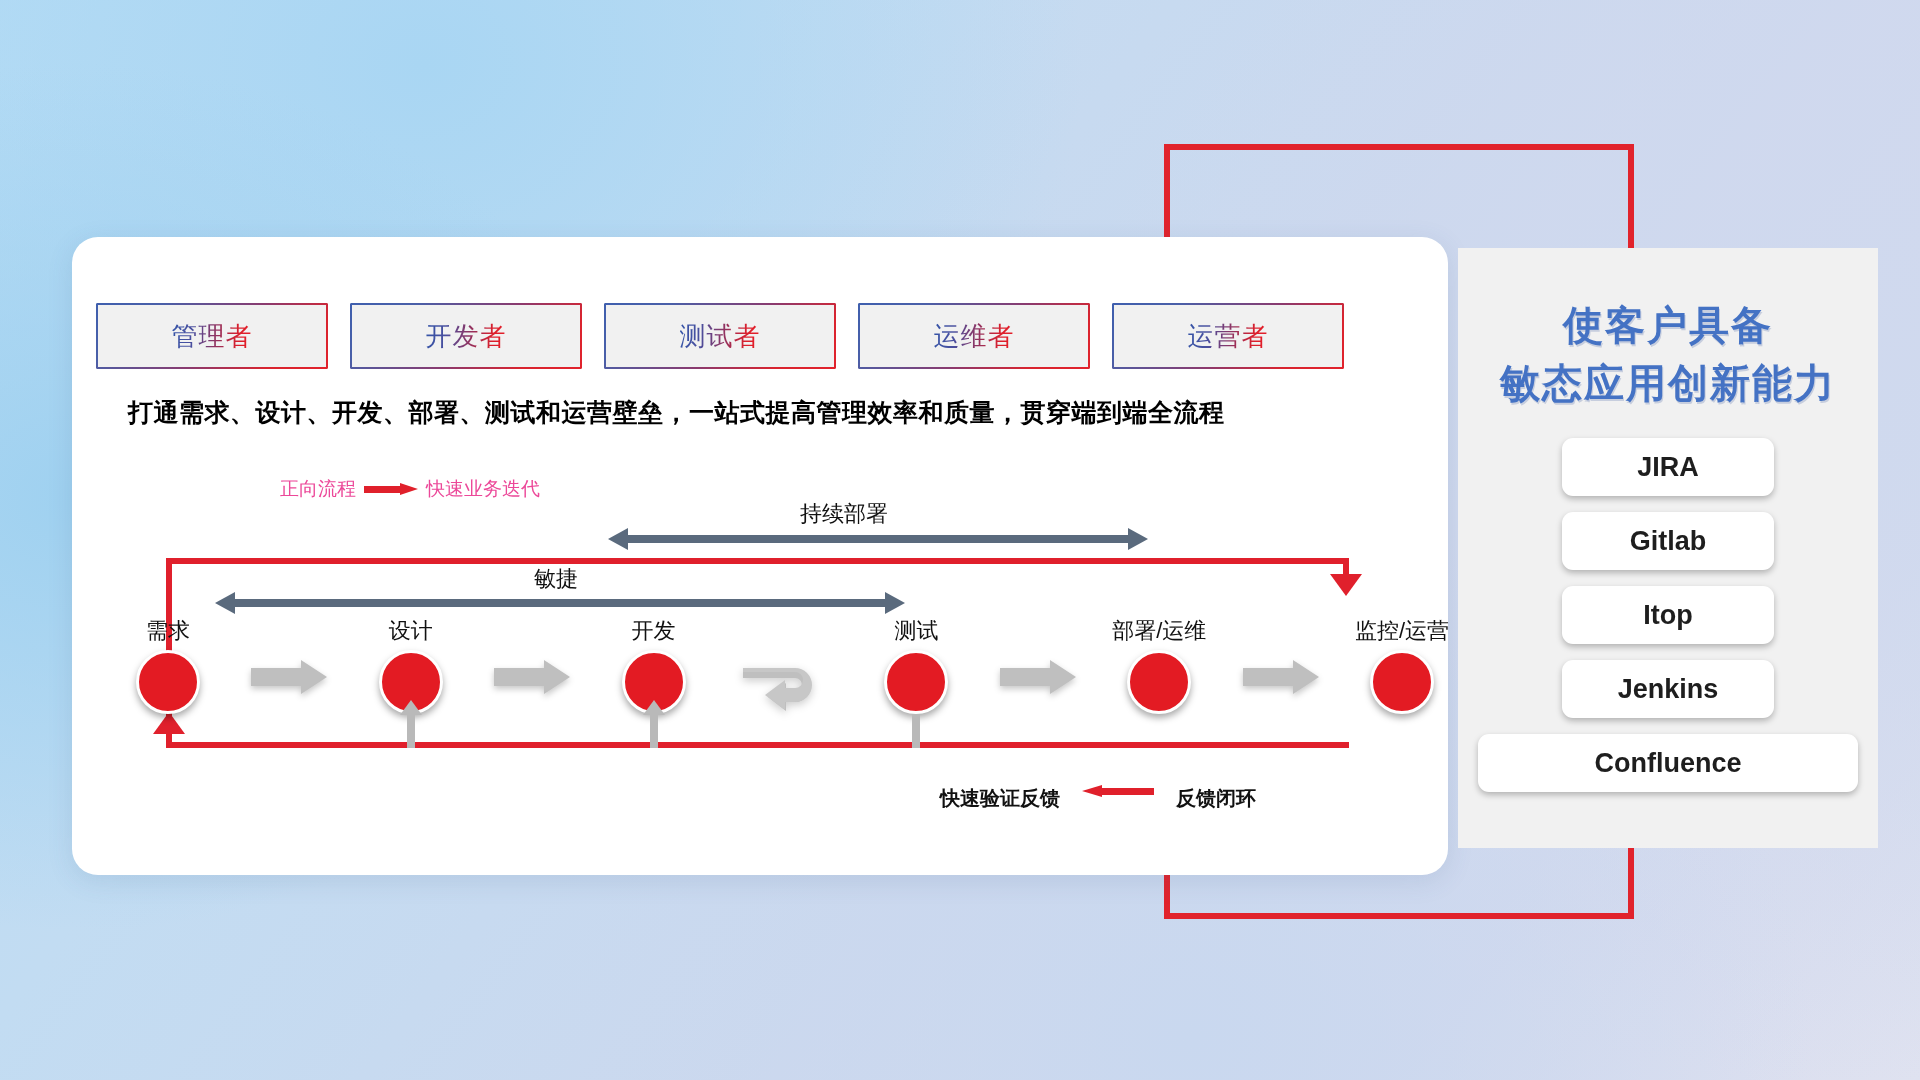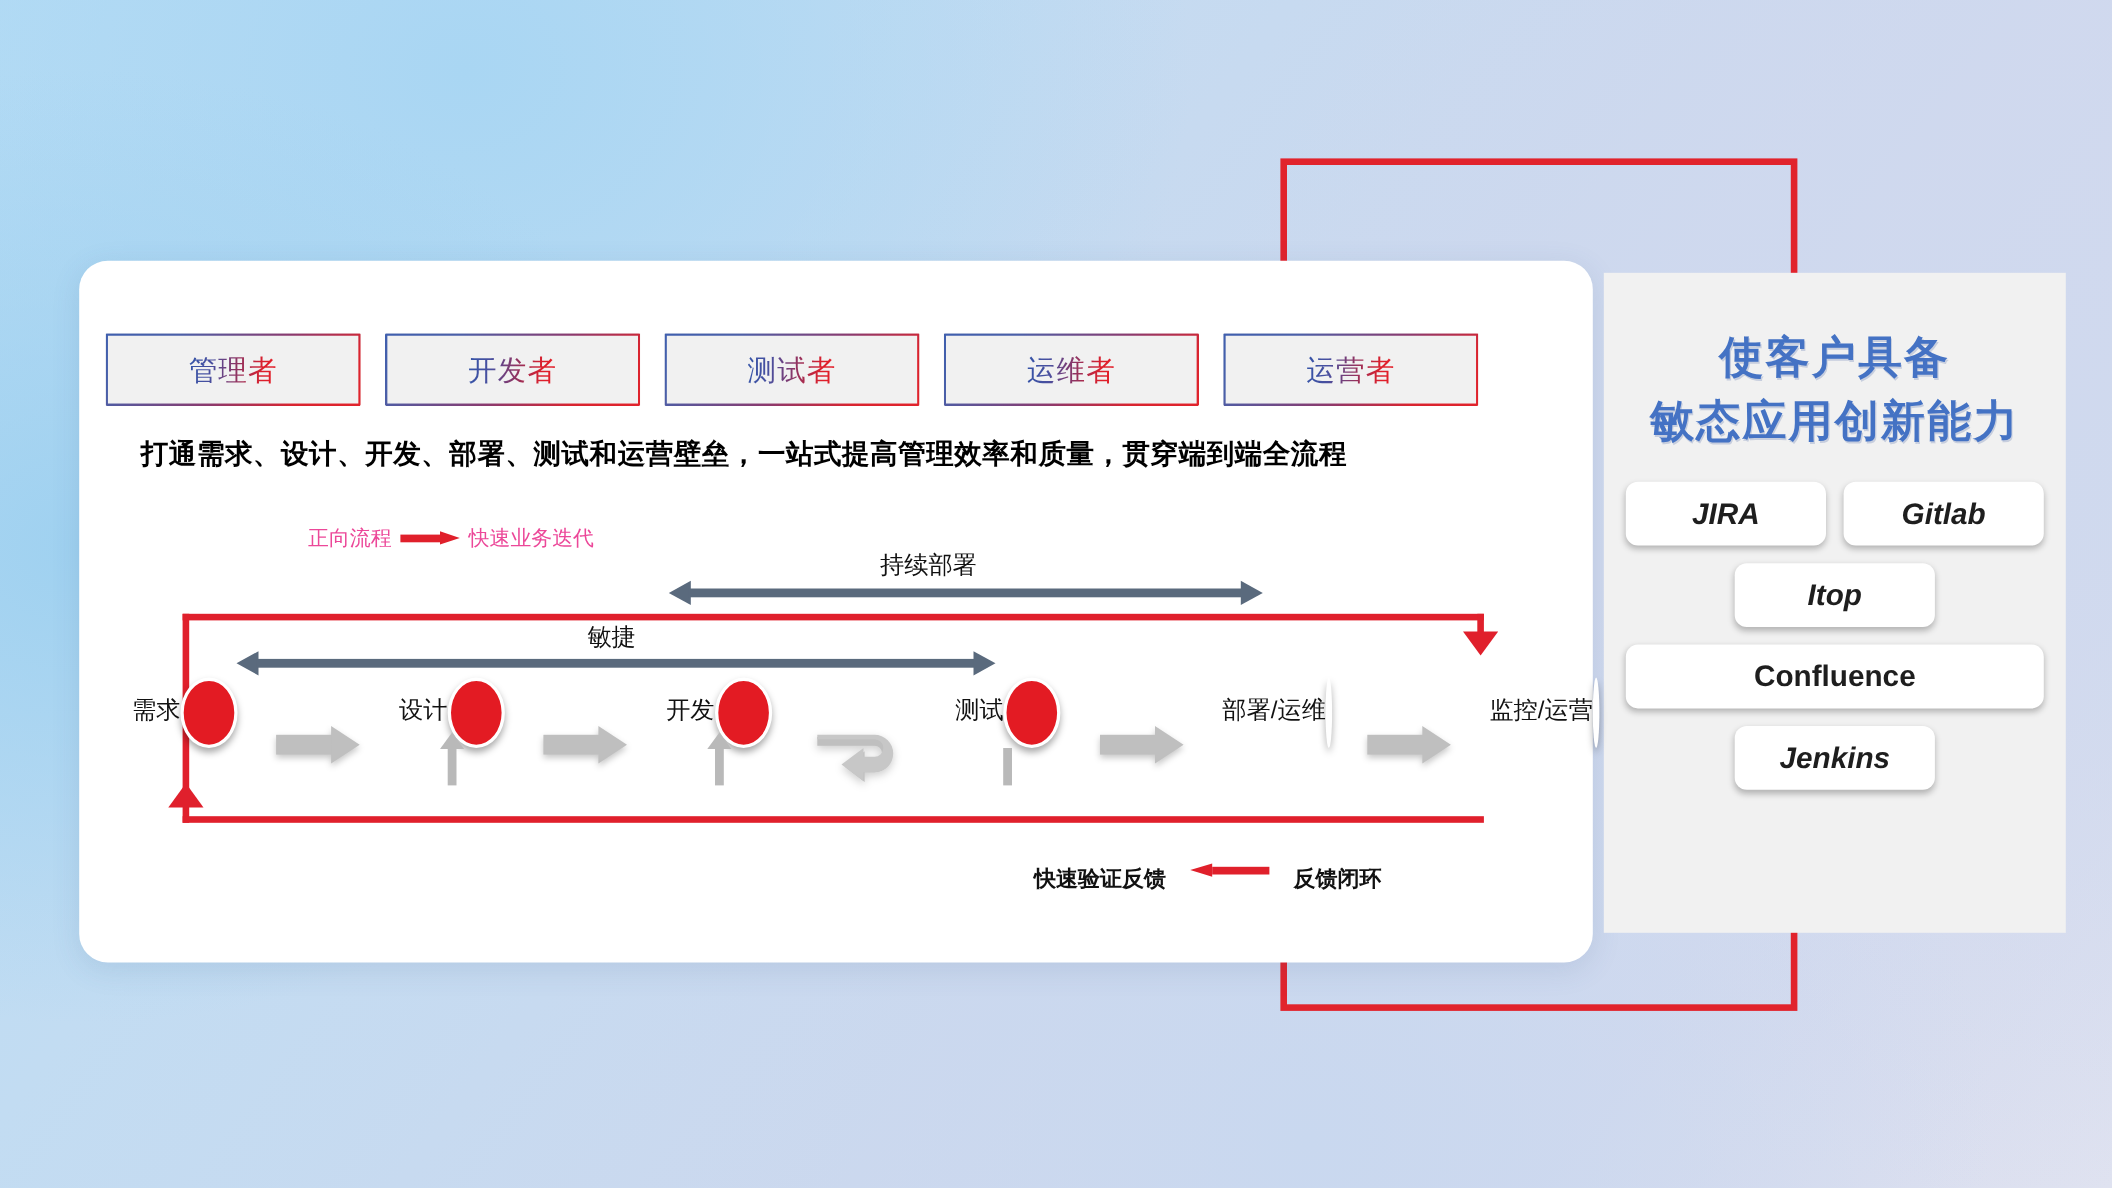--- a/index.html
+++ b/index.html
@@ -106,21 +106,21 @@
     border-left:16px solid transparent; border-right:16px solid transparent; border-top:22px solid #e0202c;
   }
   .loop-arrow-up {
     position:absolute; left:153px; top:712px; z-index:6;
     border-left:16px solid transparent; border-right:16px solid transparent; border-bottom:22px solid #e0202c;
   }
 
   
   .pipeline { position:absolute; left:120px; top:616px; width:1330px; height:140px; z-index:7;
               display:flex; align-items:flex-start; }
-  .node { position:relative; width:96px; display:flex; flex-direction:row; align-items:center; flex:0 0 auto; }
+  .node { position:relative; width:96px; display:flex; flex-direction:column; align-items:center; flex:0 0 auto; }
   .node-label { font-size:22px; color:#111; white-space:nowrap; margin-bottom:4px; }
   .node-dot {
     width:64px; height:64px; border-radius:50%; background:#e31b23;
     border:3px solid #ffffff; box-shadow:0 4px 7px rgba(0,0,0,.34);
   }
   .node-stem { position:absolute; left:50%; transform:translateX(-50%); bottom:-34px; width:8px; height:34px; background:#b9b9b9; }
   .node-stem.up::after {
     content:""; position:absolute; left:50%; transform:translateX(-50%); top:-14px;
     border-left:11px solid transparent; border-right:11px solid transparent; border-bottom:15px solid #b9b9b9;
   }
@@ -143,21 +143,21 @@
   }
   .side-title .l1 { font-size:40px; }
   .side-title .l2 { font-size:40px; }
   .tools { margin-top:26px; padding:0 16px; display:flex; flex-wrap:wrap; gap:16px; justify-content:center; }
   .tool-chip {
     background:#fff; border-radius:11px; height:58px;
     display:flex; align-items:center; justify-content:center;
     font-size:27px; font-weight:bold; color:#1e1e1e;
     box-shadow:0 3px 6px rgba(0,0,0,.26);
   }
-  .tool-chip.half { width:182px;font-style:italic; }
+  .tool-chip.half { width:212px; }
   .tool-chip.full { width:380px; }
 </style>
 </head>
 <body>
 
 <div class="stage">
 
   <div class="red-bracket"></div>
 
   <div class="main-card"></div>
@@ -279,18 +279,18 @@
 
   <div class="side-panel">
     <div class="side-title">
       <div class="l1">使客户具备</div>
       <div class="l2">敏态应用创新能力</div>
     </div>
     <div class="tools">
       <div class="tool-chip half">JIRA</div>
       <div class="tool-chip half">Gitlab</div>
       <div class="tool-chip half">Itop</div>
+      <div class="tool-chip half">Jenkins</div>
       <div class="tool-chip full">Confluence</div>
-      <div class="tool-chip half">Jenkins</div>
     </div>
   </div>
 
 </div>
 
 </body></html>

